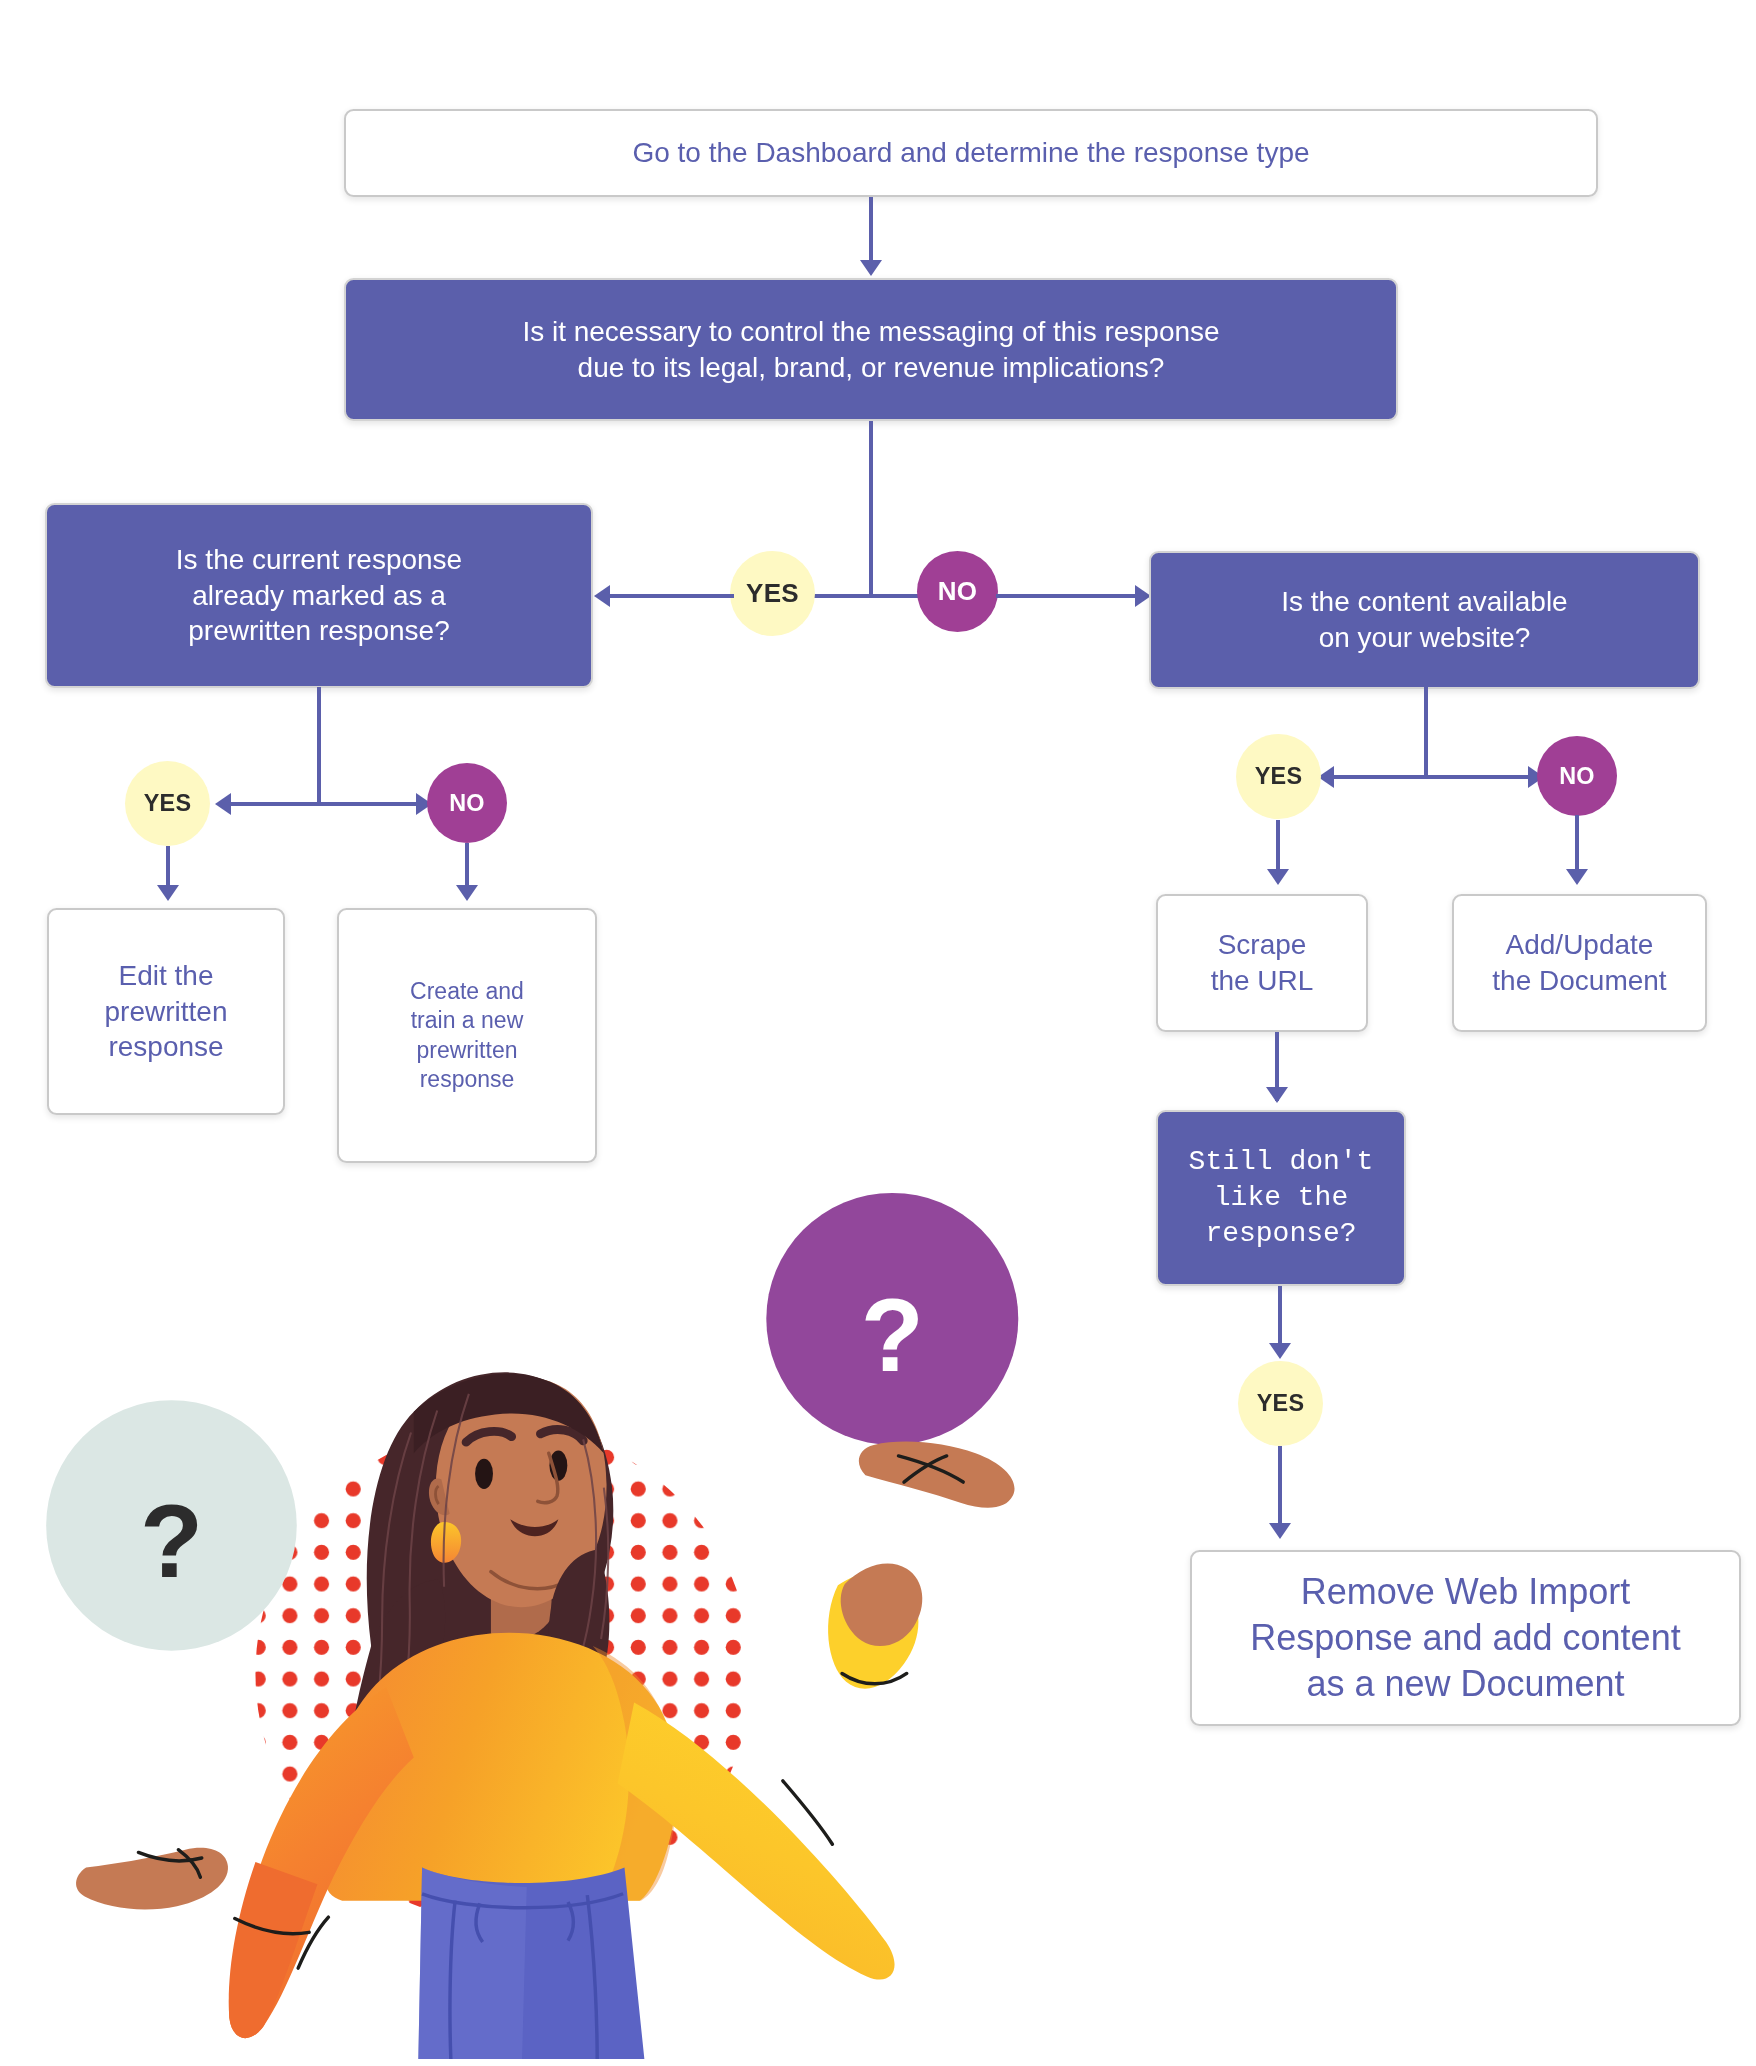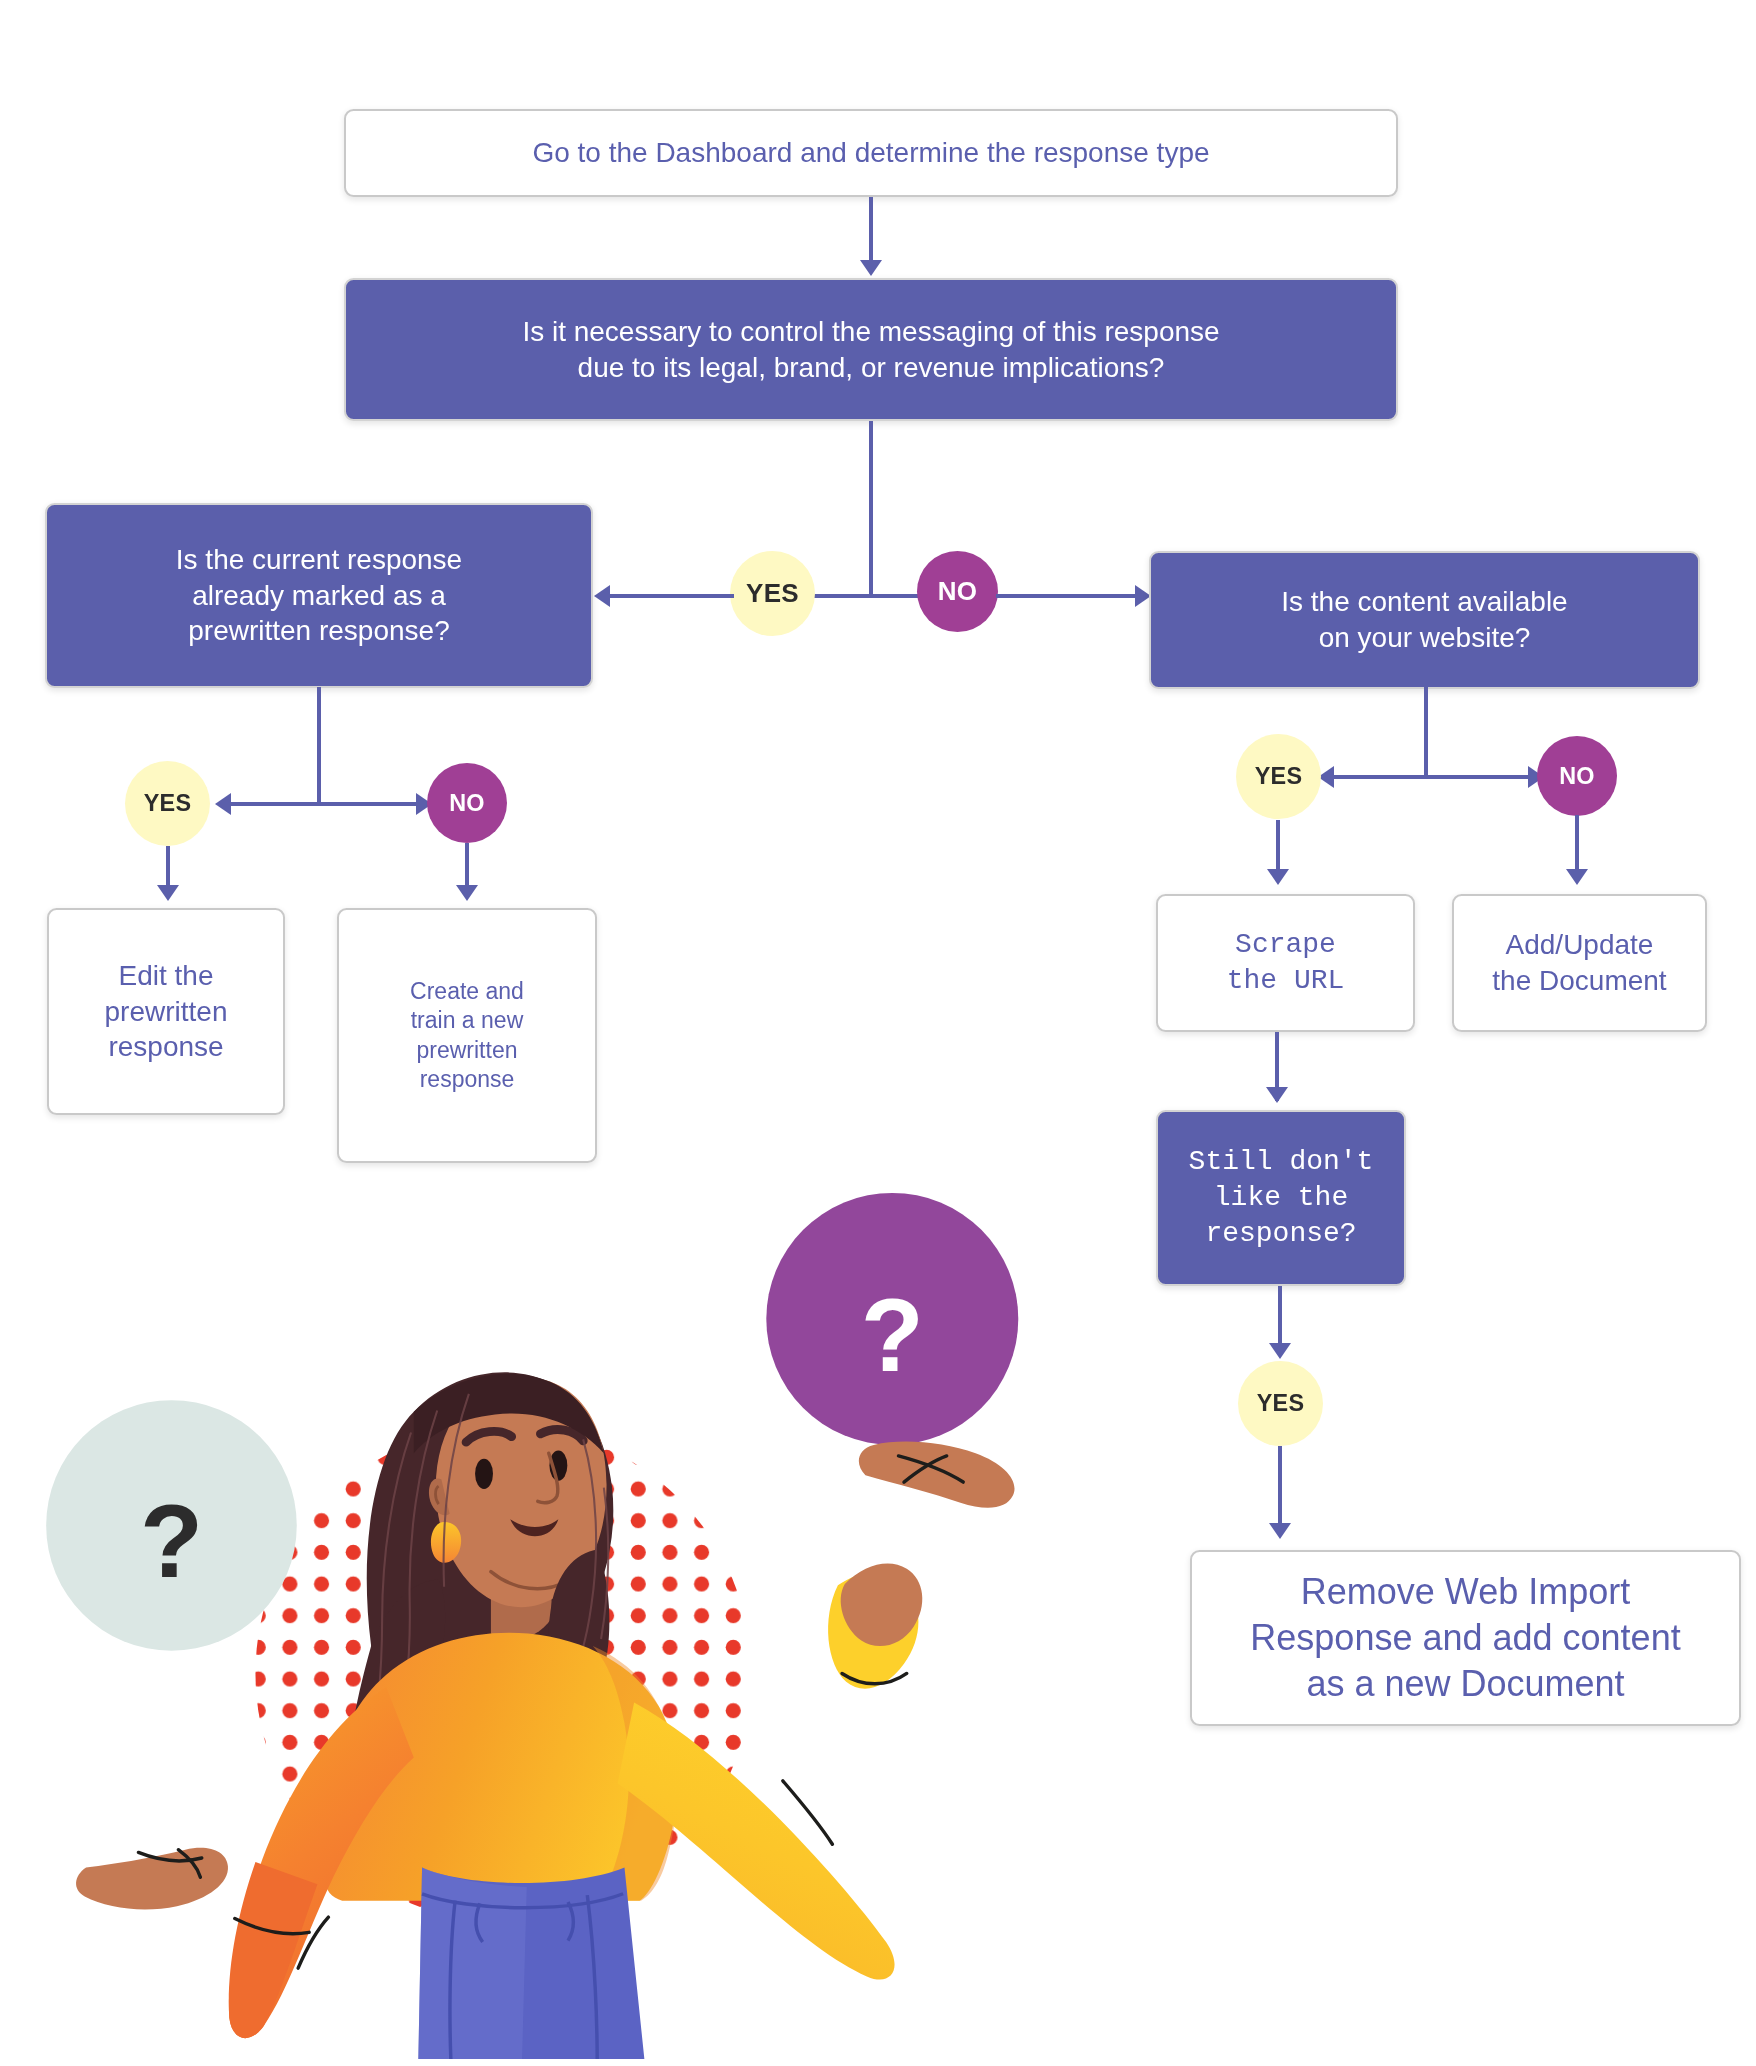--- a/index.html
+++ b/index.html
@@ -105,21 +105,21 @@
     width: 1047px;
     height: 895px;
   }
   #illustration svg { display: block; width: 100%; height: 100%; }
 </style>
 </head>
 <body>
 
 <div id="stage">
 
-  <div class="node white" style="left:344px; top:109px; width:1054px; height:88px; font-size:28px;">Go to the Dashboard and determine the response type</div>
+  <div class="node white" style="left:344px; top:109px; width:1254px; height:88px; font-size:28px;">Go to the Dashboard and determine the response type</div>
 
   <div class="conn v" style="left:869px; top:197px; height:76px;"></div>
   <div class="arrowhead down" style="left:860px; top:260px;"></div>
 
   <div class="node purple" style="left:344px; top:278px; width:1054px; height:143px; font-size:28px;">Is it necessary to control the messaging of this response
 due to its legal, brand, or revenue implications?</div>
 
   <div class="conn v" style="left:869px; top:421px; height:174px;"></div>
 
   <div class="conn h" style="left:789px; top:594px; width:83px;"></div>
@@ -183,21 +183,21 @@
   <div class="pill yes" style="left:1236px; top:734px; width:85px; height:85px; font-size:23.4px;">YES</div>
 
   <div class="pill no" style="left:1537px; top:736px; width:80px; height:80px; font-size:23.4px;">NO</div>
 
   <div class="conn v" style="left:1276px; top:820px; height:61px;"></div>
   <div class="arrowhead down" style="left:1267px; top:869px;"></div>
 
   <div class="conn v" style="left:1575px; top:815px; height:65px;"></div>
   <div class="arrowhead down" style="left:1566px; top:869px;"></div>
 
-  <div class="node white" style="left:1156px; top:894px; width:259px; height:138px; font-size:28px;font-family:Liberation Mono, monospace;">Scrape
+  <div class="node white" style="left:1156px; top:894px; width:212px; height:138px; font-size:28px;">Scrape
 the URL</div>
 
   <div class="node white" style="left:1452px; top:894px; width:255px; height:138px; font-size:28px;">Add/Update
 the Document</div>
 
   <div class="conn v" style="left:1275px; top:1032px; height:69px;"></div>
   <div class="arrowhead down" style="left:1266px; top:1087px;"></div>
 
   <div class="node purple" style="left:1156px; top:1110px; width:250px; height:176px; font-size:28px;font-family:Liberation Mono, monospace;">Still don't
 like the

